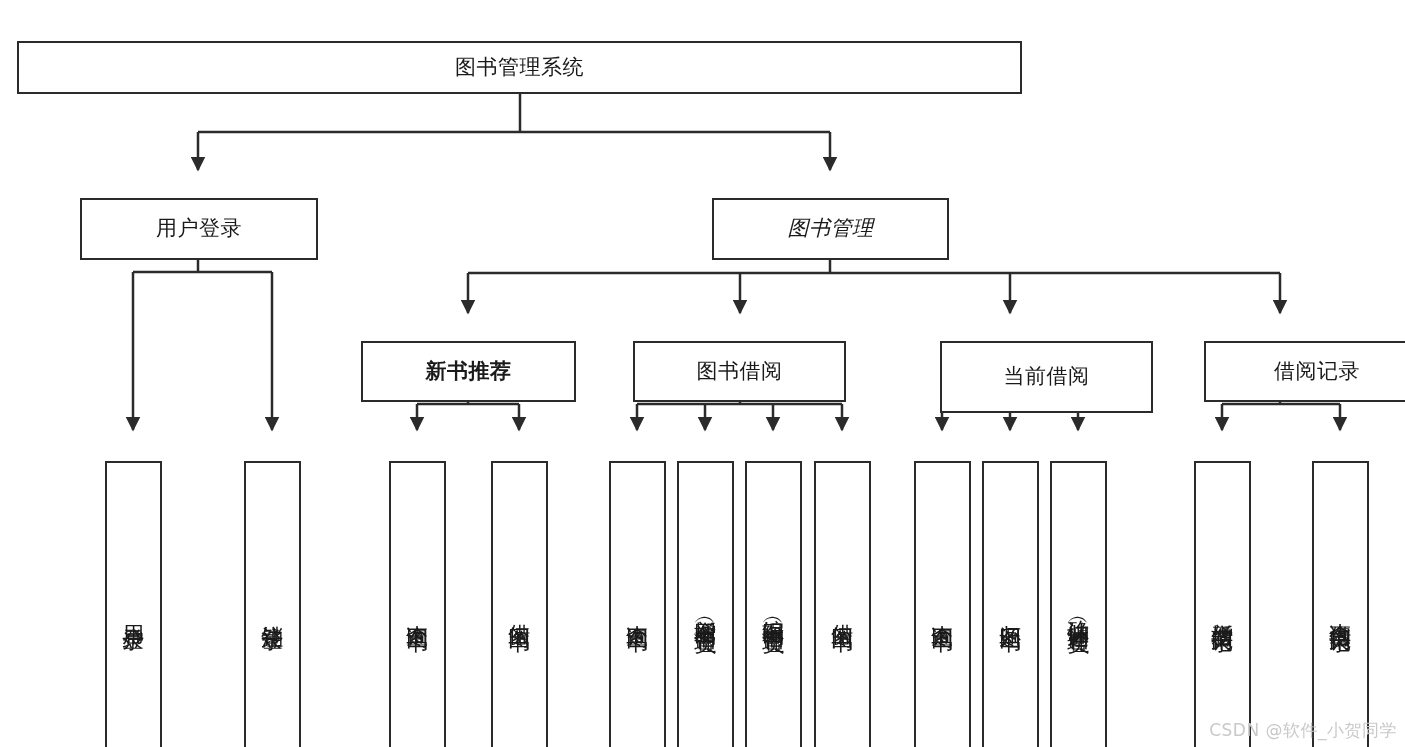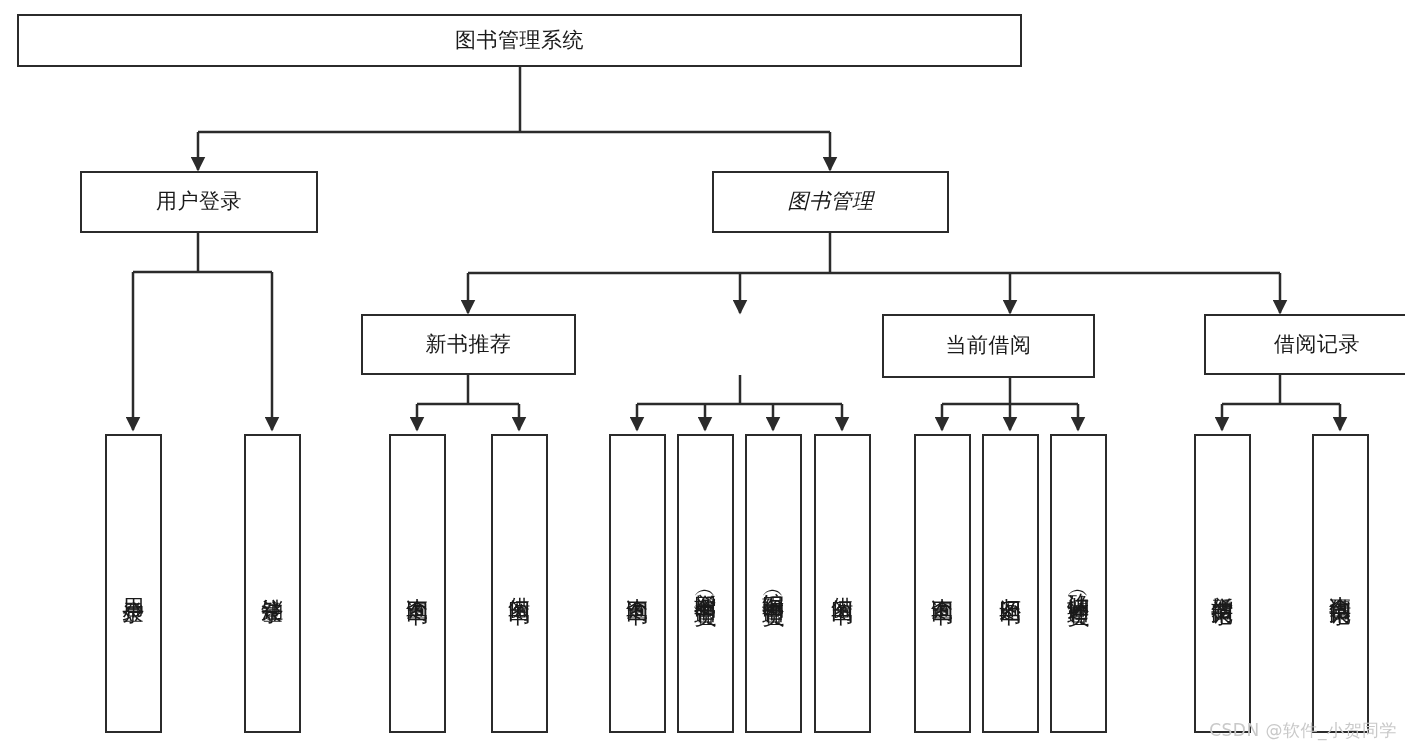--- a/index.html
+++ b/index.html
@@ -26,20 +26,21 @@
   }
   .node {
     position: absolute;
     box-sizing: border-box;
     background: #ffffff;
     border: 2px solid #2b2b2b;
     display: flex;
     align-items: center;
     justify-content: center;
     color: #1a1a1a;
+    margin-top: 27px;
   }
   .node-h {
     font-size: 21px;
     letter-spacing: 0.5px;
     line-height: 1.2;
   }
   .node-v {
     writing-mode: vertical-rl;
     text-orientation: upright;
     font-size: 22px;
@@ -123,24 +124,27 @@
     <span>图书管理系统</span>
   </div>
 
   <div class="node node-h" style="left:80px; top:171px; width:238px; height:62px;">
     <span>用户登录</span>
   </div>
   <div class="node node-h" style="left:712px; top:171px; width:237px; height:62px;font-style:italic;">
     <span>图书管理</span>
   </div>
 
-  <div class="node node-h" style="left:361px; top:314px; width:215px; height:61px;">
+  <div class="node node-h" style="left:361px; top:314px; width:215px; height:61px;font-weight:bold;">
     <span>新书推荐</span>
   </div>
-  <div class="node node-h" style="left:882px; top:314px; width:213px; height:64px;">
+  <div class="node node-h" style="left:633px; top:314px; width:213px; height:61px;">
+    <span>图书借阅</span>
+  </div>
+  <div class="node node-h" style="left:940px; top:314px; width:213px; height:72px;">
     <span>当前借阅</span>
   </div>
   <div class="node node-h" style="left:1204px; top:314px; width:213px; height:61px;padding-left:13px;">
     <span>借阅记录</span>
   </div>
 
   <div class="node node-v" style="left:105px; top:434px; width:57px; height:299px;">
     <span class="vtext">用户登录</span>
   </div>
   <div class="node node-v" style="left:244px; top:434px; width:57px; height:299px;">

